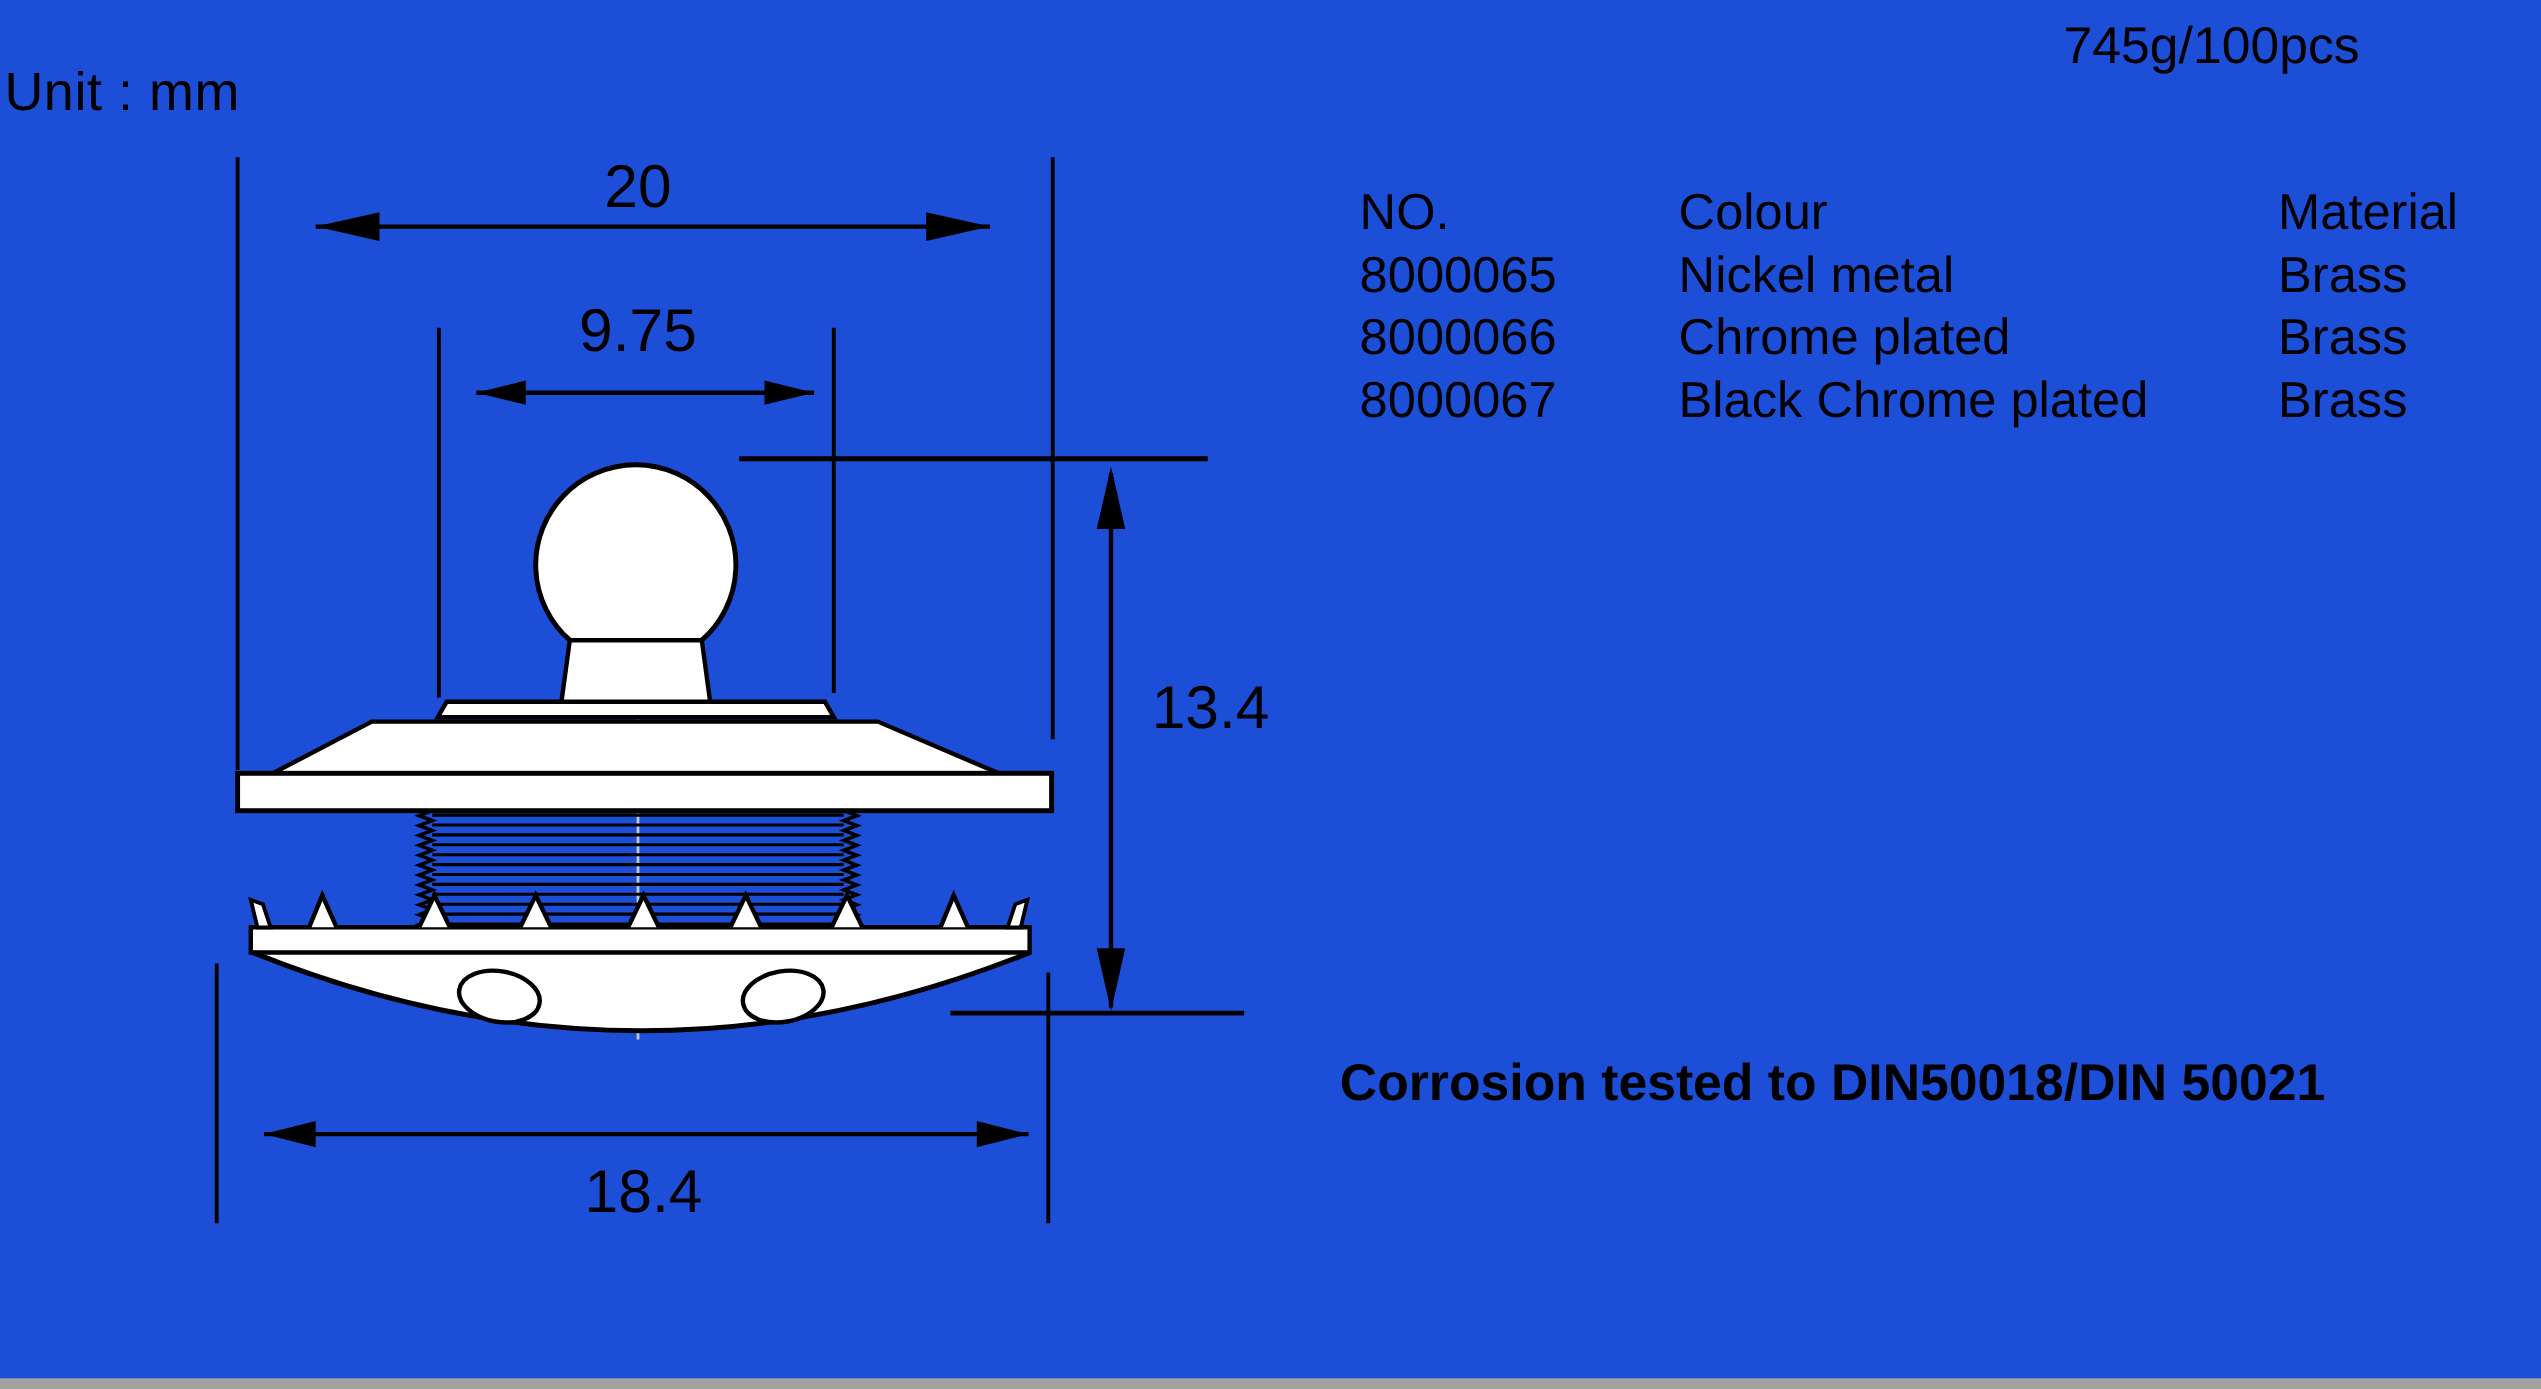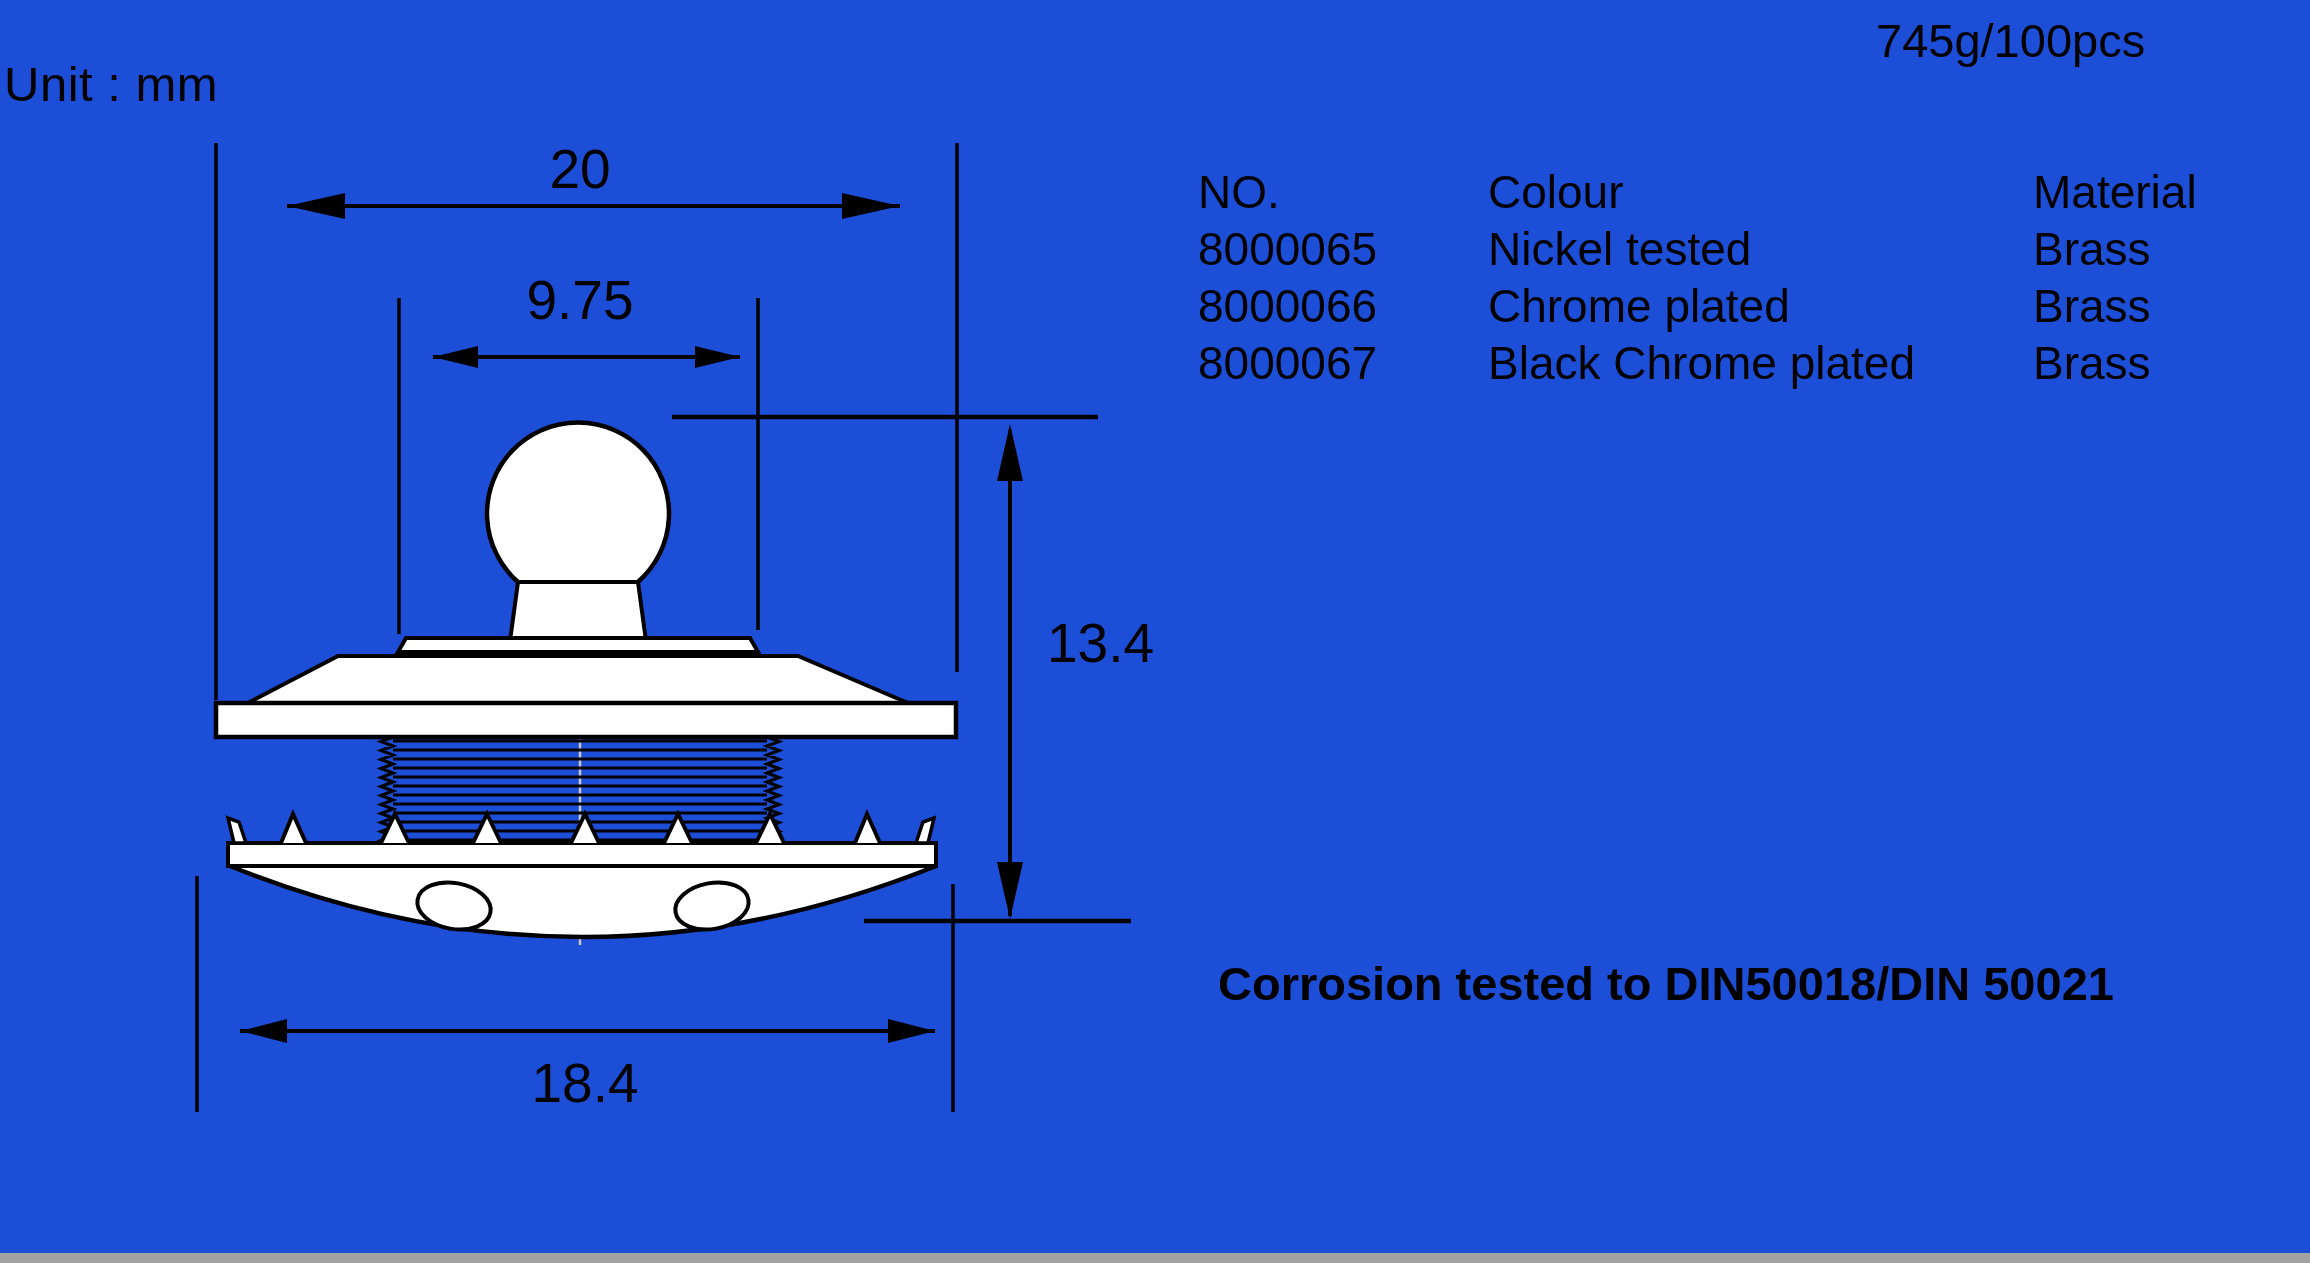--- a/index.html
+++ b/index.html
@@ -32,21 +32,21 @@
   }
 
   #parts-table {
     left: 1198px; top: 164px;
     display: grid;
     grid-template-columns: 290px 545px auto;
     column-gap: 0;
     font-size: 46px;
     line-height: 57px;
   }
-  #parts-table .cell { white-space: nowrap; }
+  #parts-table .cell { white-space: nowrap; margin-left: 38px; }
 
   #notes-block {
     left: 1218px; top: 666px;
     font-size: 51px;
     line-height: 65px;
   }
   .tol-sup {
     display: inline-block;
     position: relative;
     top: -30px;
@@ -79,21 +79,21 @@
   <div id="unit-label" class="abs">Unit : mm</div>
 
   <div id="doc-weight" class="abs">745g/100pcs</div>
 
   <div id="parts-table" class="abs">
     <div class="cell">NO.</div>
     <div class="cell">Colour</div>
     <div class="cell">Material</div>
 
     <div class="cell">8000065</div>
-    <div class="cell">Nickel tested</div>
+    <div class="cell">Nickel metal</div>
     <div class="cell">Brass</div>
 
     <div class="cell">8000066</div>
     <div class="cell">Chrome plated</div>
     <div class="cell">Brass</div>
 
     <div class="cell">8000067</div>
     <div class="cell">Black Chrome plated</div>
     <div class="cell">Brass</div>
   </div>

